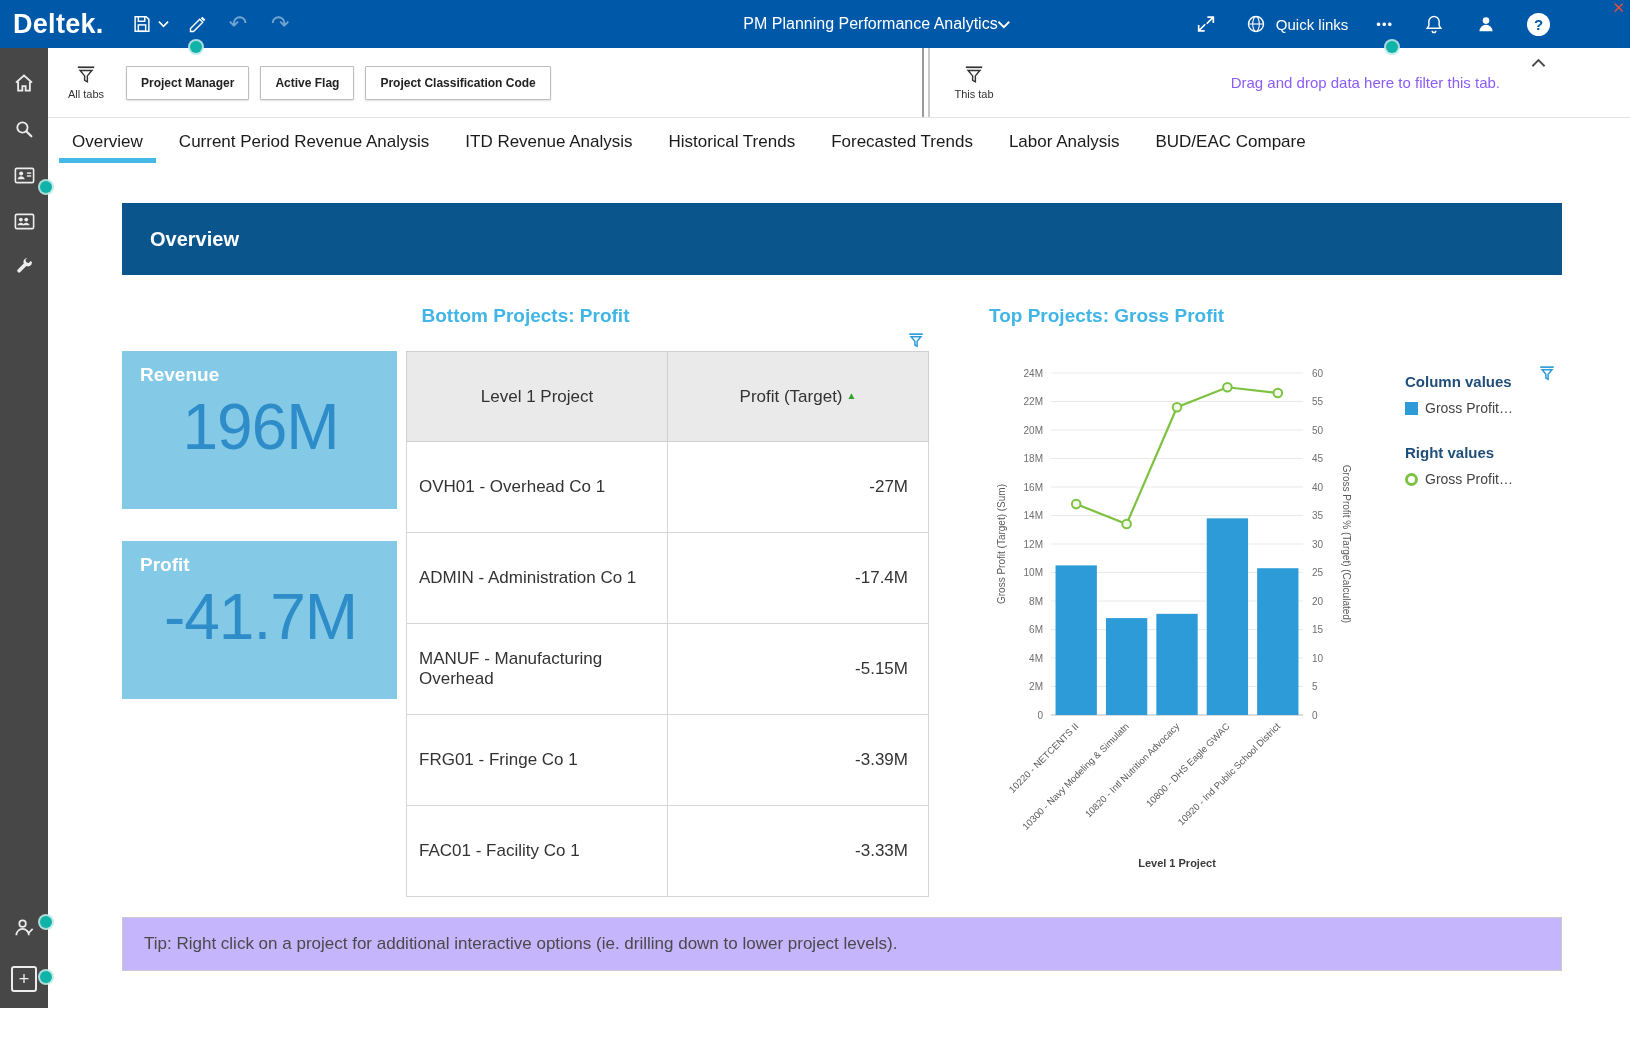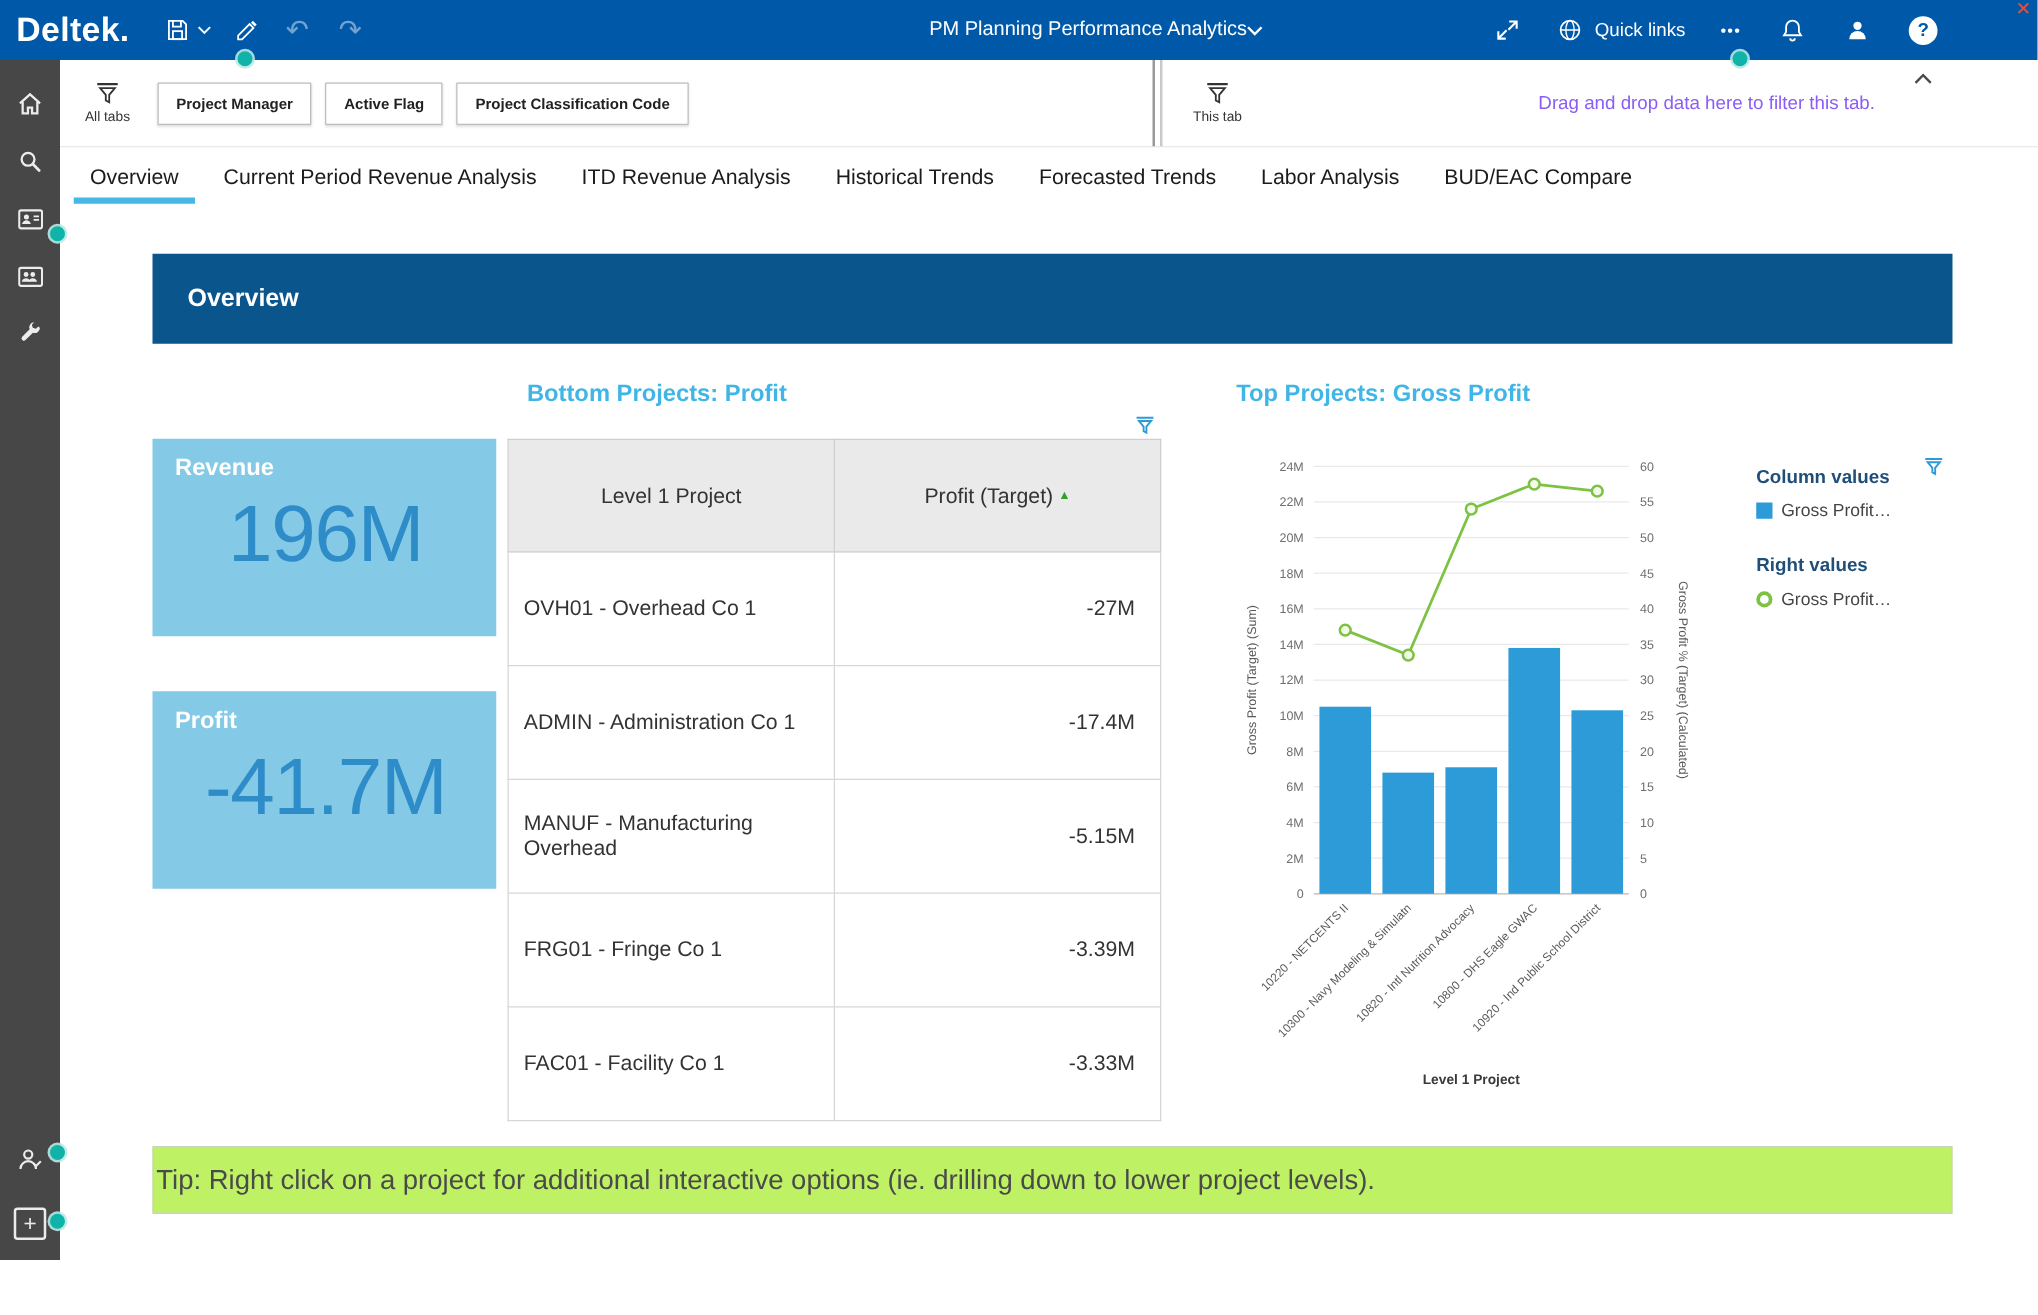--- a/index.html
+++ b/index.html
@@ -63,21 +63,21 @@
   
   .content { position:absolute; top:165px; left:48px; width:1582px; padding:38px 68px 0 74px; }
   .banner { background:#0A568C; color:#fff; height:72px; display:flex; align-items:center; padding-left:28px; font-size:20px; font-weight:bold; }
   .widgets { display:flex; margin-top:30px; }
   .widget-title { color:#41B6E6; font-weight:bold; font-size:19px; height:24px; }
   .left-widget { width:807px; }
   .left-widget .widget-title { text-align:center; }
   .funnel-row { height:22px; display:flex; justify-content:flex-end; align-items:center; padding-right:4px; }
   .left-body { display:flex; gap:9px; }
 
-  .kpis { width:275px; display:flex; flex-direction:column; gap:44px; }
+  .kpis { width:275px; display:flex; flex-direction:column; gap:32px; }
   .kpi { height:158px; background:#84C9E5; padding:13px 16px 0 18px; }
   .kpi-label { color:#fff; font-weight:bold; font-size:19px; }
   .kpi-value { color:#2E8CC9; font-size:64px; text-align:center; margin-top:8px; line-height:1.05; letter-spacing:-1px; }
 
   .table-widget { flex:1; }
   table.projects { width:523px; border-collapse:collapse; table-layout:fixed; font-size:17px; color:#333; }
   .projects th { width:50%; background:#EAEAEA; border:1px solid #CFCFCF; height:90px; font-weight:normal; text-align:center; }
   .projects td { border:1px solid #D6D6D6; height:91px; }
   .projects td.cell-project { padding-left:12px; text-align:left; }
   .projects td.cell-profit { padding-right:20px; text-align:right; }
@@ -88,21 +88,21 @@
   .chart-body { display:flex; margin-top:28px; }
   .chart-svg-wrap { width:400px; }
   svg.combo { font-family:inherit; }
   .legend { margin-left:16px; padding-top:16px; width:150px; }
   .legend-header { color:#1F4E79; font-weight:bold; font-size:15px; margin-bottom:10px; }
   .legend-item { display:flex; align-items:center; gap:7px; font-size:14px; color:#444; }
   .legend-group { margin-bottom:28px; }
   .swatch-bar { width:13px; height:13px; background:#2D9BD8; display:inline-block; }
   .swatch-line { width:13px; height:13px; border:3px solid #7DC242; border-radius:50%; background:#fff; display:inline-block; }
 
-  .tipbar { margin-top:20px; height:54px; background:#bef264; border:1px solid #CCCCCC; display:flex; align-items:center; padding-left:2px; color:#4A4A4A; font-size:22px; }
+  .tipbar { margin-top:20px; height:54px; background:#c4b5fd; border:1px solid #CCCCCC; display:flex; align-items:center; padding-left:21px; color:#4A4A4A; font-size:17px; }
 
   .coach-dot { position:absolute; width:12px; height:12px; border-radius:50%; background:#10B3A8; box-shadow:0 0 0 2px rgba(185,233,230,.9); }
 </style>
 </head>
 <body>
 
 <header class="topbar" data-interactable="false">
   <div class="logo" data-interactable="false">Deltek.</div>
 
   <button class="tb-btn" data-interactable="true">

